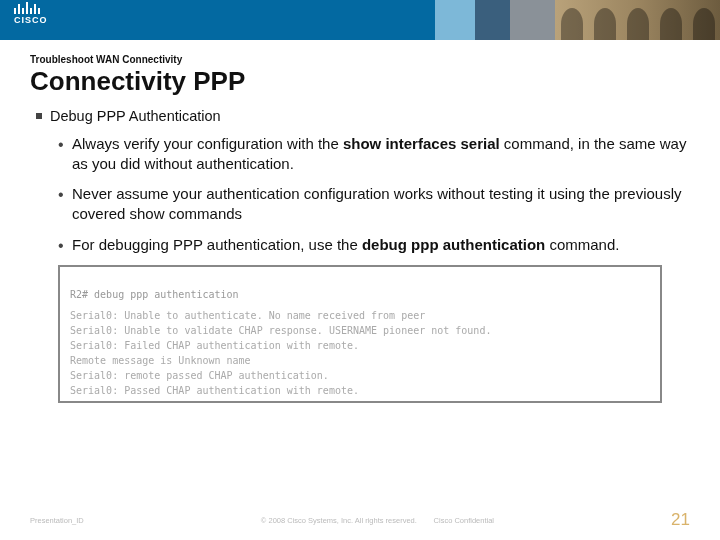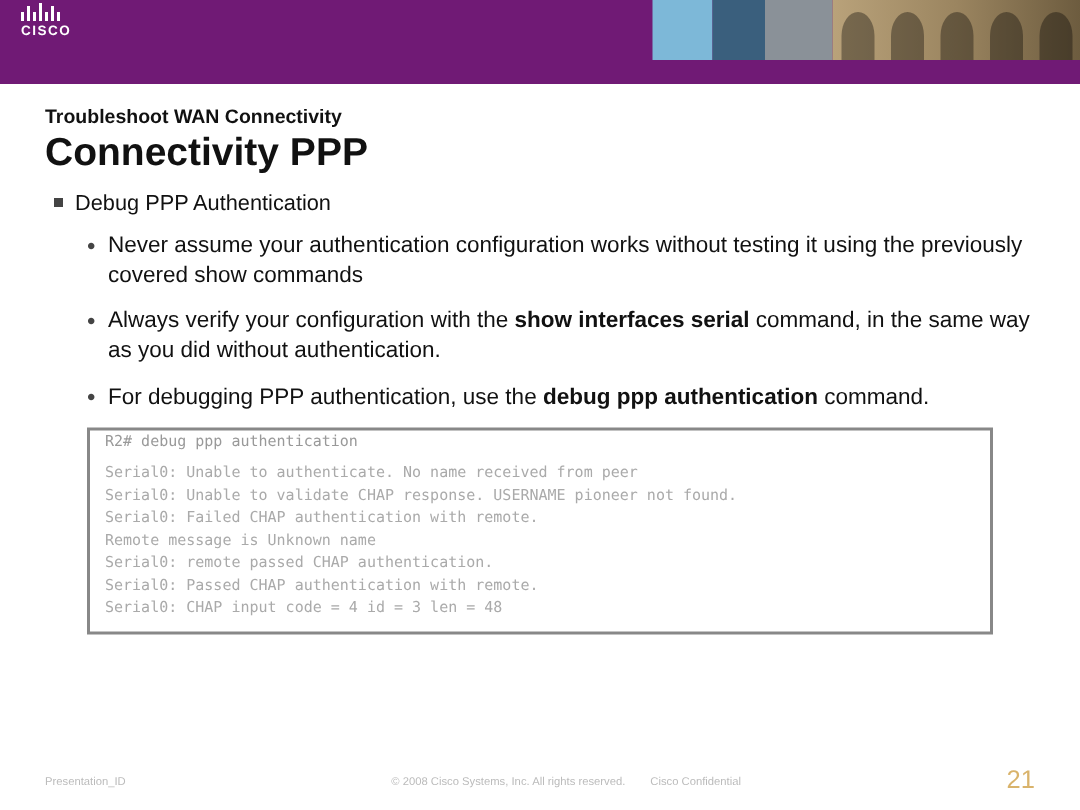--- a/index.html
+++ b/index.html
@@ -1,45 +1,45 @@
 <!DOCTYPE html>
 <html><head>
 <meta charset="utf-8">
 <style>
   html,body{margin:0;padding:0;width:720px;height:540px;font-family:Arial,Helvetica,sans-serif;background:#fff;overflow:hidden}
-  .header{height:56px;background:#701a75;position:relative}
+  .header{height:40px;background:#0369a1;position:relative}
   .logo{position:absolute;left:14px;top:4px}
   .logo-bars{display:flex;gap:2px;margin-bottom:1px}
   .logo-bars span{width:2px;background:#fff;display:inline-block}
   .logo-bars span:nth-child(1){height:6px;margin-top:4px}
   .logo-bars span:nth-child(2){height:10px;margin-top:0}
   .logo-bars span:nth-child(3){height:6px;margin-top:4px}
   .logo-bars span:nth-child(4){height:12px;margin-top:-2px}
   .logo-bars span:nth-child(5){height:6px;margin-top:4px}
   .logo-bars span:nth-child(6){height:10px;margin-top:0}
   .logo-bars span:nth-child(7){height:6px;margin-top:4px}
   .logo-text{color:#fff;font-size:9px;letter-spacing:1px;font-weight:bold}
   .header-strip{position:absolute;right:0;top:0;height:40px;display:flex}
   .strip-seg{height:40px}
   .strip-a{width:40px;background:#7db8d8}
   .strip-b{width:35px;background:#3a5f7d}
   .strip-c{width:45px;background:#8a9198}
   .strip-d{width:165px;background:linear-gradient(90deg,#b9a27a,#9b8560,#6d5c3f);position:relative;overflow:hidden}
   .people{position:absolute;inset:0;display:flex;justify-content:space-around;align-items:flex-end}
   .people div{width:22px;height:32px;border-radius:50% 50% 0 0;background:rgba(0,0,0,.35)}
   .content{padding:14px 30px 0 30px}
-  .pretitle{font-size:13px;font-weight:bold;color:#111;margin:0 0 2px 0}
+  .pretitle{font-size:10px;font-weight:bold;color:#111;margin:0 0 2px 0}
   .title{font-size:26px;font-weight:bold;color:#111;margin:0 0 12px 0;line-height:1.1}
   .lvl1{font-size:14.5px;color:#111;margin:0 0 10px 0;padding-left:6px}
   .lvl1 .sq{display:inline-block;width:6px;height:6px;background:#444;margin-right:8px;position:relative;top:-2px}
   .lvl2{list-style:none;padding:0 0 0 28px;margin:0}
   .lvl2 li{font-size:15px;color:#111;line-height:1.35;margin-bottom:10px;position:relative;padding-left:14px}
   .lvl2 li:before{content:"•";position:absolute;left:0;top:0;color:#444;font-size:16px}
   .b{font-weight:bold}
-  .term{background:#fff;border:2px solid #888;margin:4px 28px 0 28px;padding:0 10px;font-family:Consolas,Menlo,monospace;font-size:10px;color:#aaa;line-height:1.5;height:138px;box-sizing:border-box;overflow:hidden}
+  .term{background:#fff;border:2px solid #888;margin:4px 28px 0 28px;padding:20px 10px;font-family:Consolas,Menlo,monospace;font-size:10px;color:#aaa;line-height:1.5;height:138px;box-sizing:border-box;overflow:hidden}
   .term .cmd{color:#999;margin-bottom:6px}
   .footer{position:absolute;bottom:10px;left:0;width:720px;padding:0 30px;box-sizing:border-box;font-size:7.5px;color:#bbb;display:flex;justify-content:center;align-items:center}
   .footer .mid{flex:1;text-align:center}
   .footer .pg{color:#d9b36b;font-size:17px}
 </style>
 </head>
 <body>
 
 <div class="header">
   <div class="logo">
@@ -68,22 +68,22 @@
         </div>
       </div>
   </div>
 </div>
 
 <div class="content">
   <p class="pretitle">Troubleshoot WAN Connectivity</p>
   <h1 class="title">Connectivity PPP</h1>
   <p class="lvl1"><span class="sq"></span><span>Debug PPP Authentication</span></p>
   <ul class="lvl2">
+    <li><span>Always verify your configuration with the </span><span class="b">show interfaces serial</span><span> command, in the same way as you did without authentication.</span></li>
     <li><span>Never assume your authentication configuration works without testing it using the previously covered show commands</span><span class="b"></span><span></span></li>
-    <li><span>Always verify your configuration with the </span><span class="b">show interfaces serial</span><span> command, in the same way as you did without authentication.</span></li>
     <li><span>For debugging PPP authentication, use the </span><span class="b">debug ppp authentication</span><span> command.</span></li>
   </ul>
   <div class="term">
     <div class="cmd">R2# debug ppp authentication</div>
     <div>Serial0: Unable to authenticate. No name received from peer</div>
     <div>Serial0: Unable to validate CHAP response. USERNAME pioneer not found.</div>
     <div>Serial0: Failed CHAP authentication with remote.</div>
     <div>Remote message is Unknown name</div>
     <div>Serial0: remote passed CHAP authentication.</div>
     <div>Serial0: Passed CHAP authentication with remote.</div>

